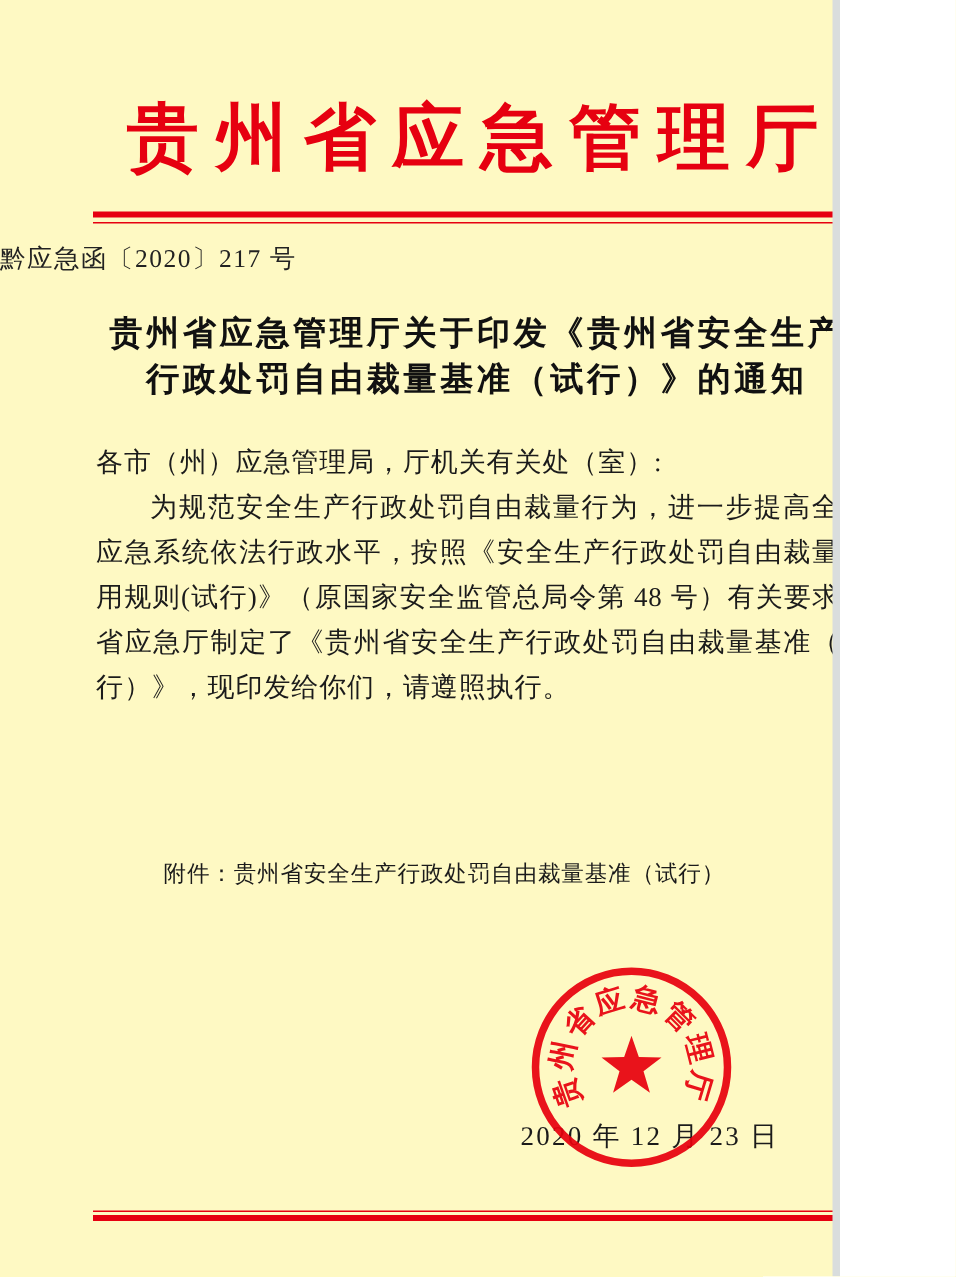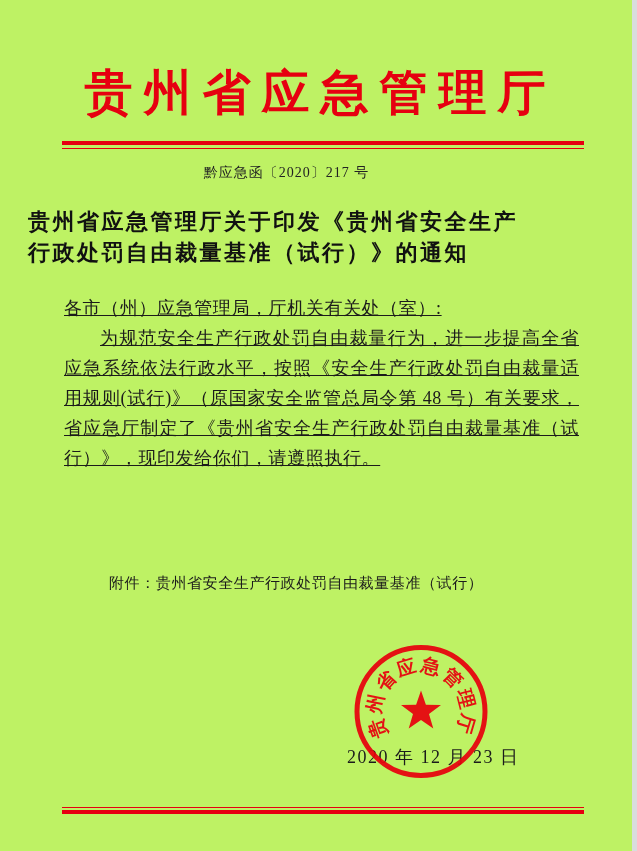--- a/index.html
+++ b/index.html
@@ -1,49 +1,49 @@
 <!DOCTYPE html>
 <html><head>
 <meta charset="utf-8">
 <style>
   html,body { margin:0; padding:0; background:#ffffff; }
   .page {
-    position:relative; width:637px; height:851px; background:#bef264;
+    position:relative; width:560px; height:851px; background:#fef9c3;
     overflow:hidden; font-family:"Liberation Serif","DejaVu Serif",serif;
     color:#1b1b1b;
   }
   .edge-strip {
     position:absolute; top:0; right:0; width:5px; height:851px;
     background:#d9dddd;
   }
   .org-name {
     position:absolute; top:64px; left:0; width:630px; text-align:center;
     color:#e60010; font-size:48px; font-weight:bold; line-height:58px;
     letter-spacing:11px; text-indent:11px; white-space:nowrap;
   }
   .rule { position:absolute; left:62px; width:522px; background:#e60010; }
   .rule-top-thick    { top:141px; height:4px; }
   .rule-top-thin     { top:148px; height:1px; }
   .rule-bottom-thin  { top:807px; height:1px; }
   .rule-bottom-thick { top:810px; height:4px; }
   .doc-number {
-    position:absolute; top:161px; left:0; right:64px; text-align:center;
-    font-size:14px; letter-spacing:1px; line-height:24px; color:#222;
+    position:absolute; top:161px; left:0; right:64px; text-align:left;
+    font-size:17px; letter-spacing:1px; line-height:24px; color:#222;
   }
   .notice-title {
-    position:absolute; top:206px; left:28px; width:580px; text-align:left;
+    position:absolute; top:206px; left:28px; width:580px; text-align:center;
     font-size:22px; font-weight:bold; line-height:31px; letter-spacing:2.5px;
     white-space:pre-line; color:#111;
   }
   .body-block {
     position:absolute; top:293px; left:64px; width:515px;
     font-size:18px; line-height:30px; letter-spacing:0.6px;
     text-align:justify; color:#1b1b1b;
   }
-  .body-block p { margin:0;text-decoration:underline; }
+  .body-block p { margin:0; }
   .body-block p.indent { text-indent:2em; }
   .attachment-line {
     position:absolute; top:568px; left:64px; width:515px;
     font-size:15px; line-height:30px; letter-spacing:0.6px;
     text-indent:3em; color:#1b1b1b;
   }
   .issue-date {
     position:absolute; top:745px; left:347px;
     font-size:18px; letter-spacing:1.5px; color:#1b1b1b; white-space:nowrap;
   }

